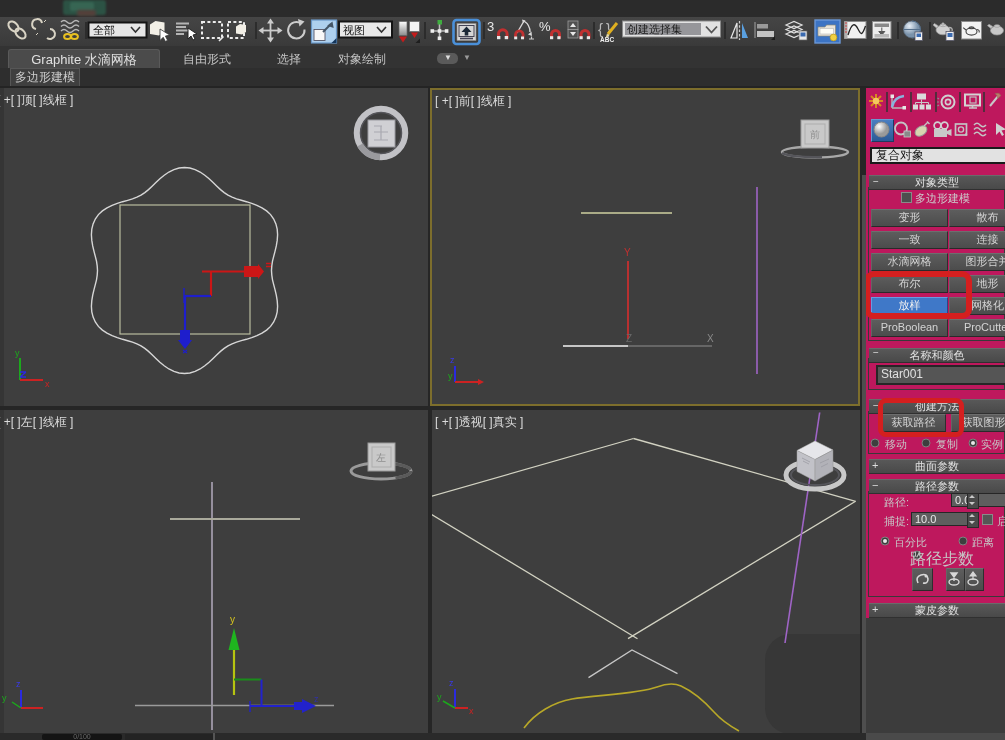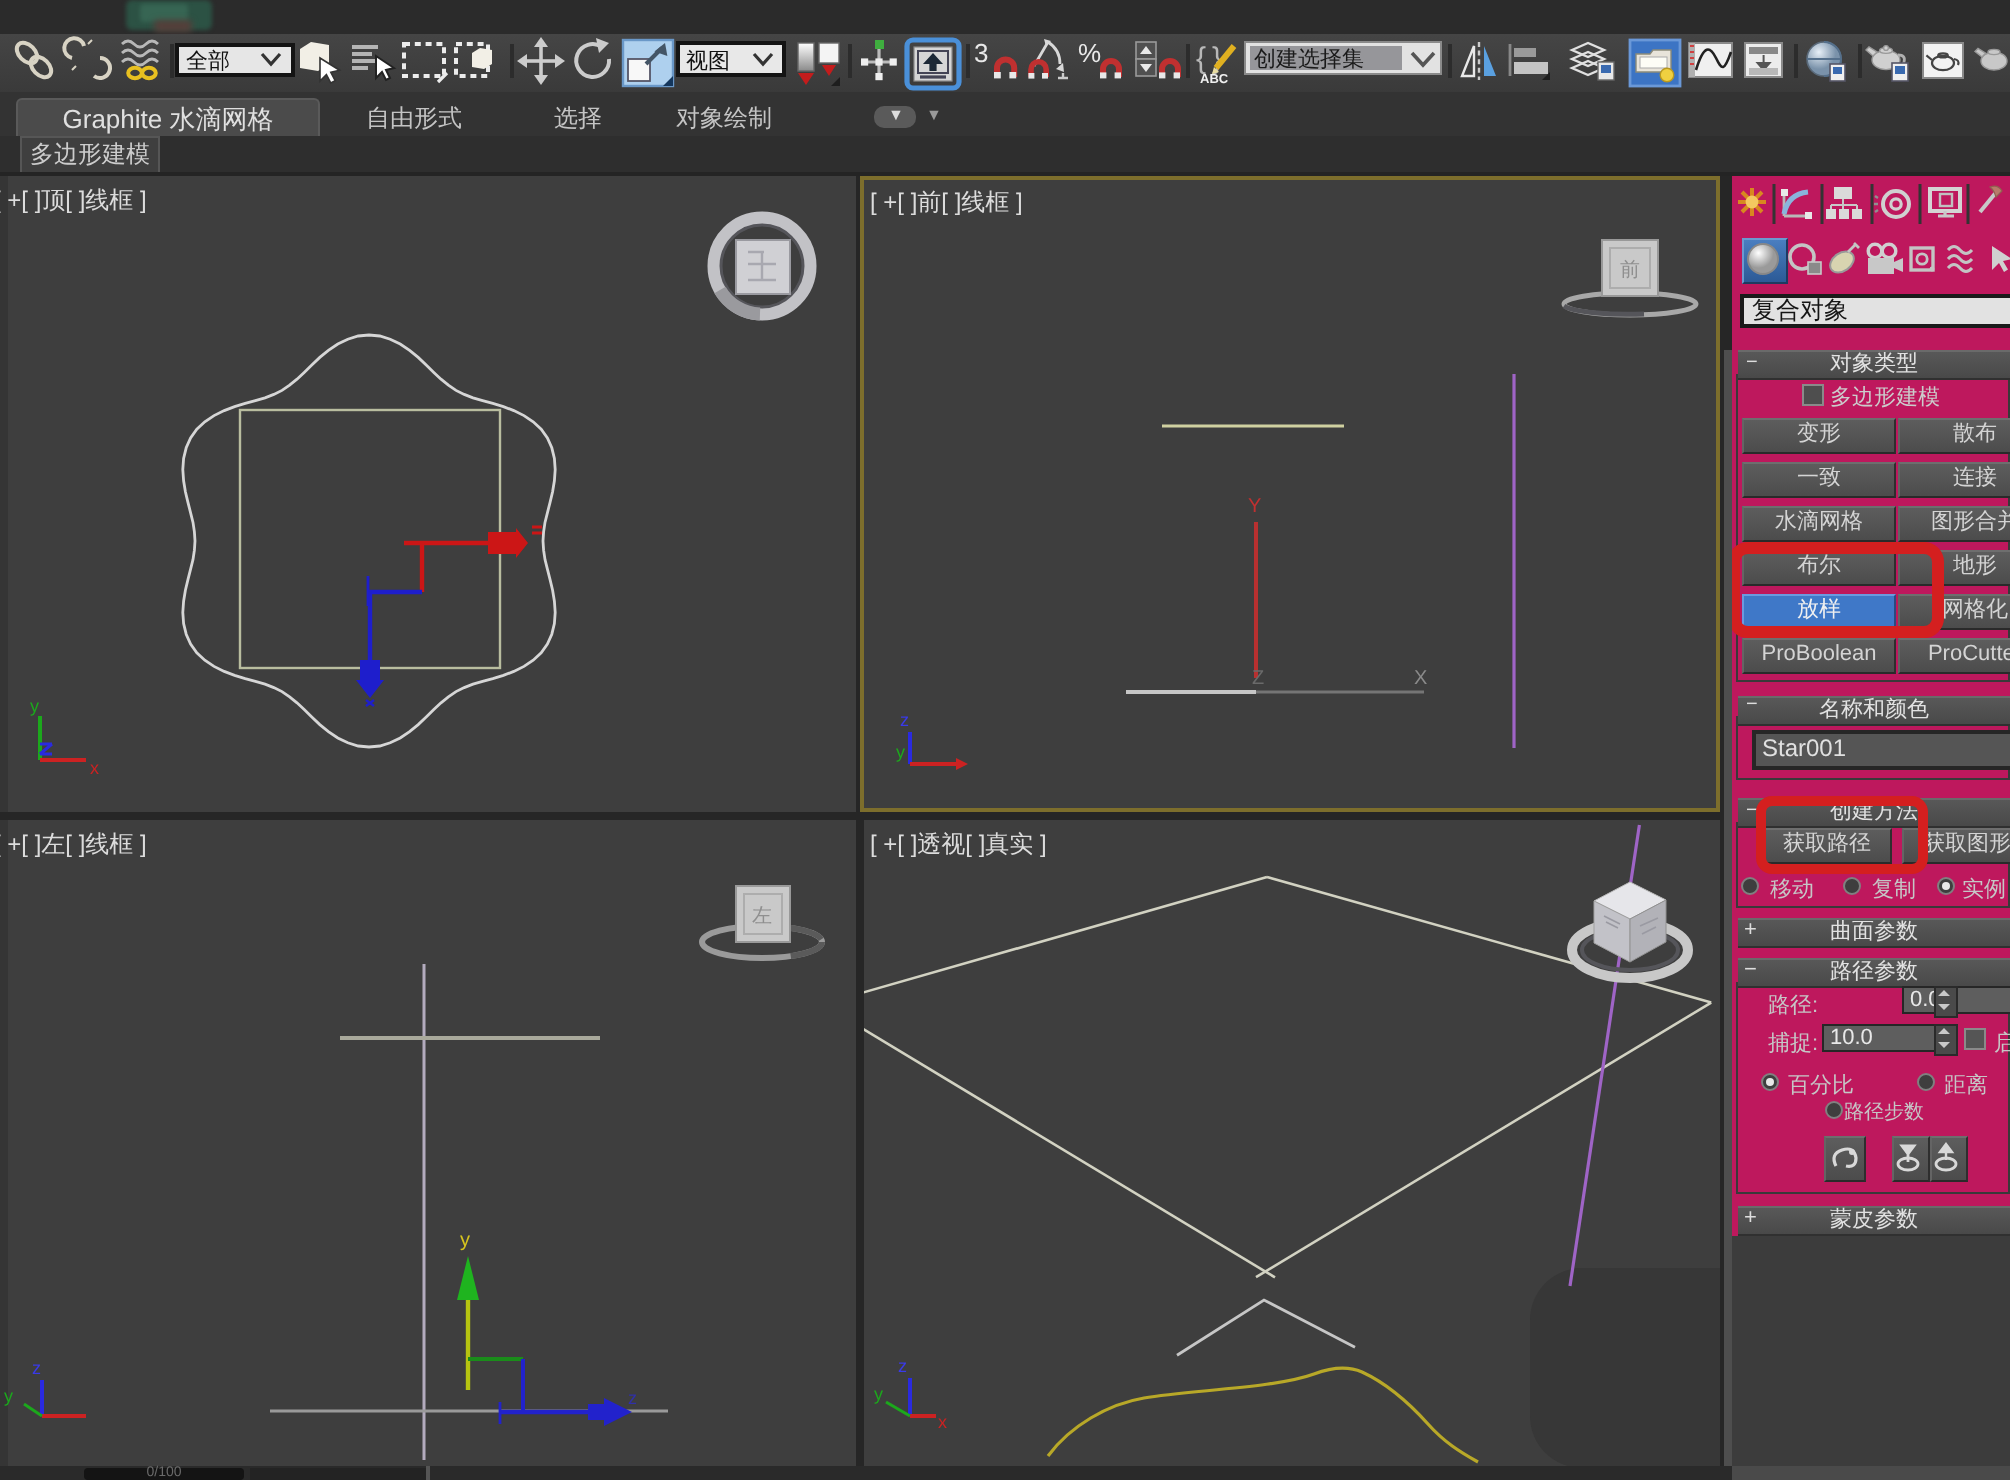--- a/index.html
+++ b/index.html
@@ -518,21 +518,21 @@
     <svg width="139" height="14" style="position:absolute;left:0;top:446px;">
       <circle cx="19" cy="7" r="4" fill="#3e3e3e" stroke="#808080"></circle>
       <circle cx="19" cy="7" r="2" fill="#e8e8e8"></circle>
       <circle cx="97" cy="7" r="4" fill="#3e3e3e" stroke="#808080"></circle>
     </svg>
     <div class="abs" style="left:28px;top:447px;color:#c6c6c6;font-size:11px;">百分比</div>
     <div class="abs" style="left:106px;top:447px;color:#c6c6c6;font-size:11px;">距离</div>
     <svg width="139" height="14" style="position:absolute;left:0;top:460px;">
       <circle cx="51" cy="7" r="4" fill="#3e3e3e" stroke="#808080"></circle>
     </svg>
-    <div class="abs" style="left:56px;top:461px;color:#c6c6c6;font-size:10px;">路径步数</div>
+    <div class="abs" style="left:44px;top:461px;color:#c6c6c6;font-size:16px;">路径步数</div>
 
     <div class="btn" style="left:46px;top:480px;width:19px;height:21px;"></div>
     <div class="btn" style="left:80px;top:480px;width:17px;height:21px;"></div>
     <div class="btn" style="left:99px;top:480px;width:17px;height:21px;"></div>
     <svg width="80" height="23" style="position:absolute;left:44px;top:480px;">
       <path d="M8,15 q-3,-6 3,-8 q6,-2 7,4 q0,5 -5,4" fill="none" stroke="#d8d8d8" stroke-width="1.6"></path>
       <circle cx="16" cy="8" r="1.5" fill="#d8d8d8"></circle>
       <ellipse cx="44" cy="14" rx="5" ry="3" fill="none" stroke="#d8d8d8" stroke-width="1.4"></ellipse>
       <path d="M44,13 L44,5 M41,5 L47,5 L44,9 Z" stroke="#d8d8d8" stroke-width="1.4" fill="#d8d8d8"></path>
       <ellipse cx="63" cy="14" rx="5" ry="3" fill="none" stroke="#d8d8d8" stroke-width="1.4"></ellipse>

